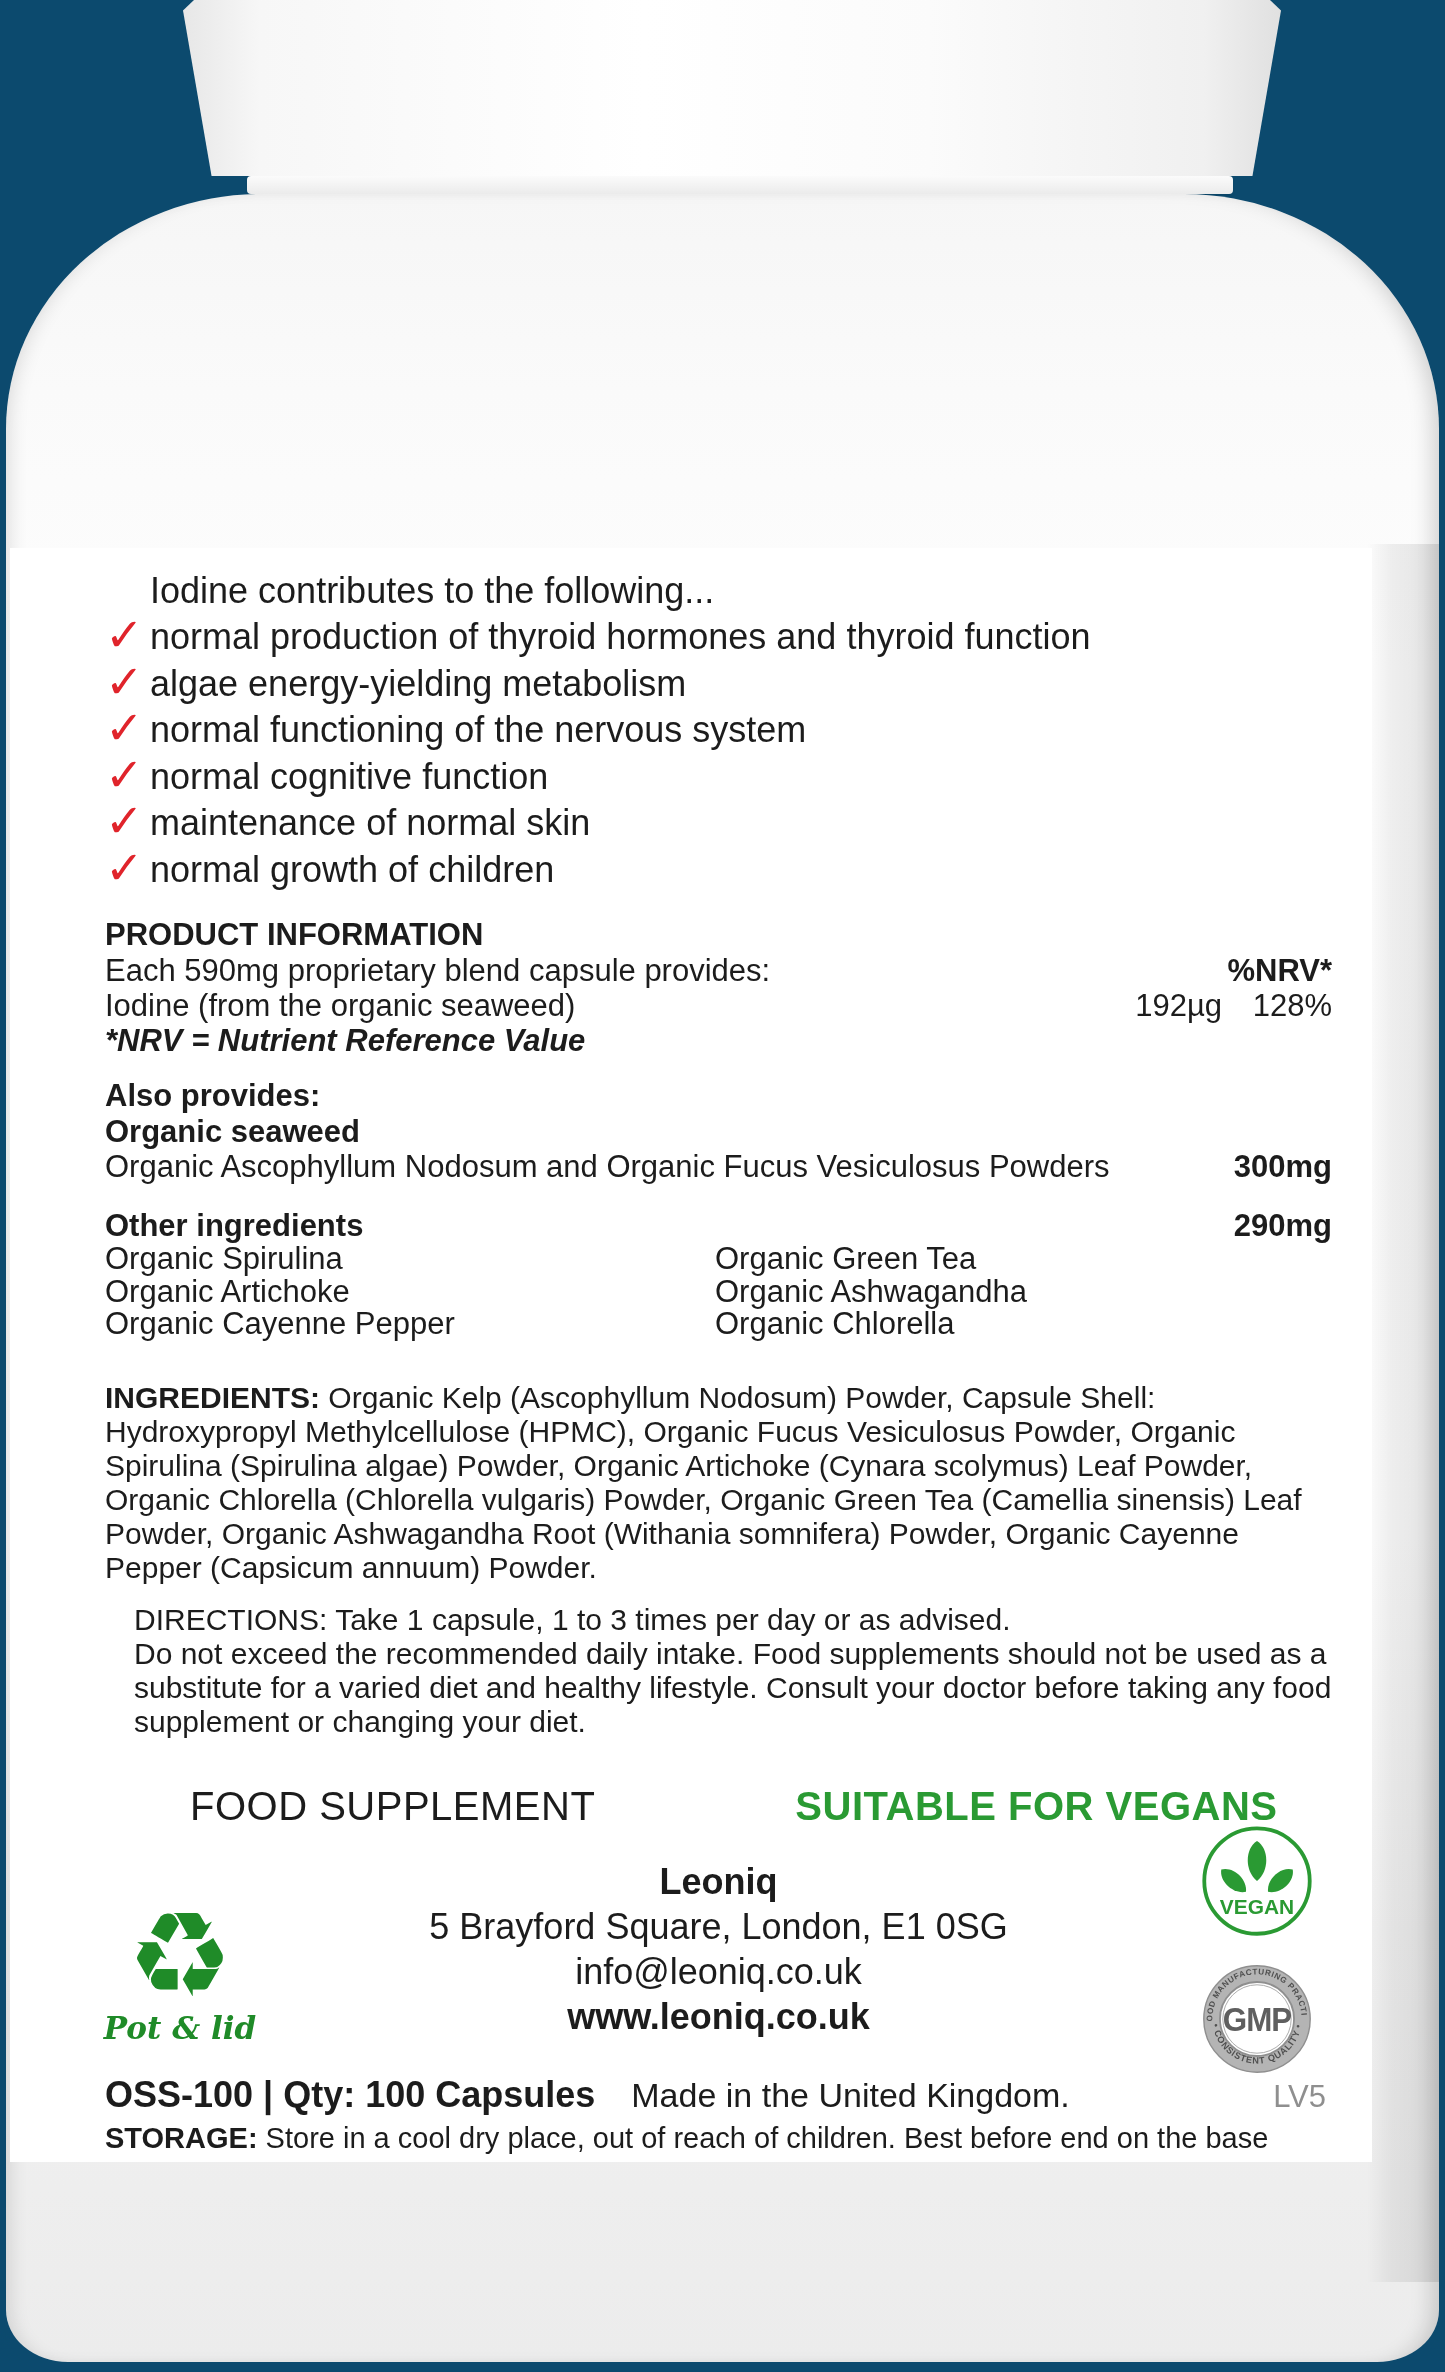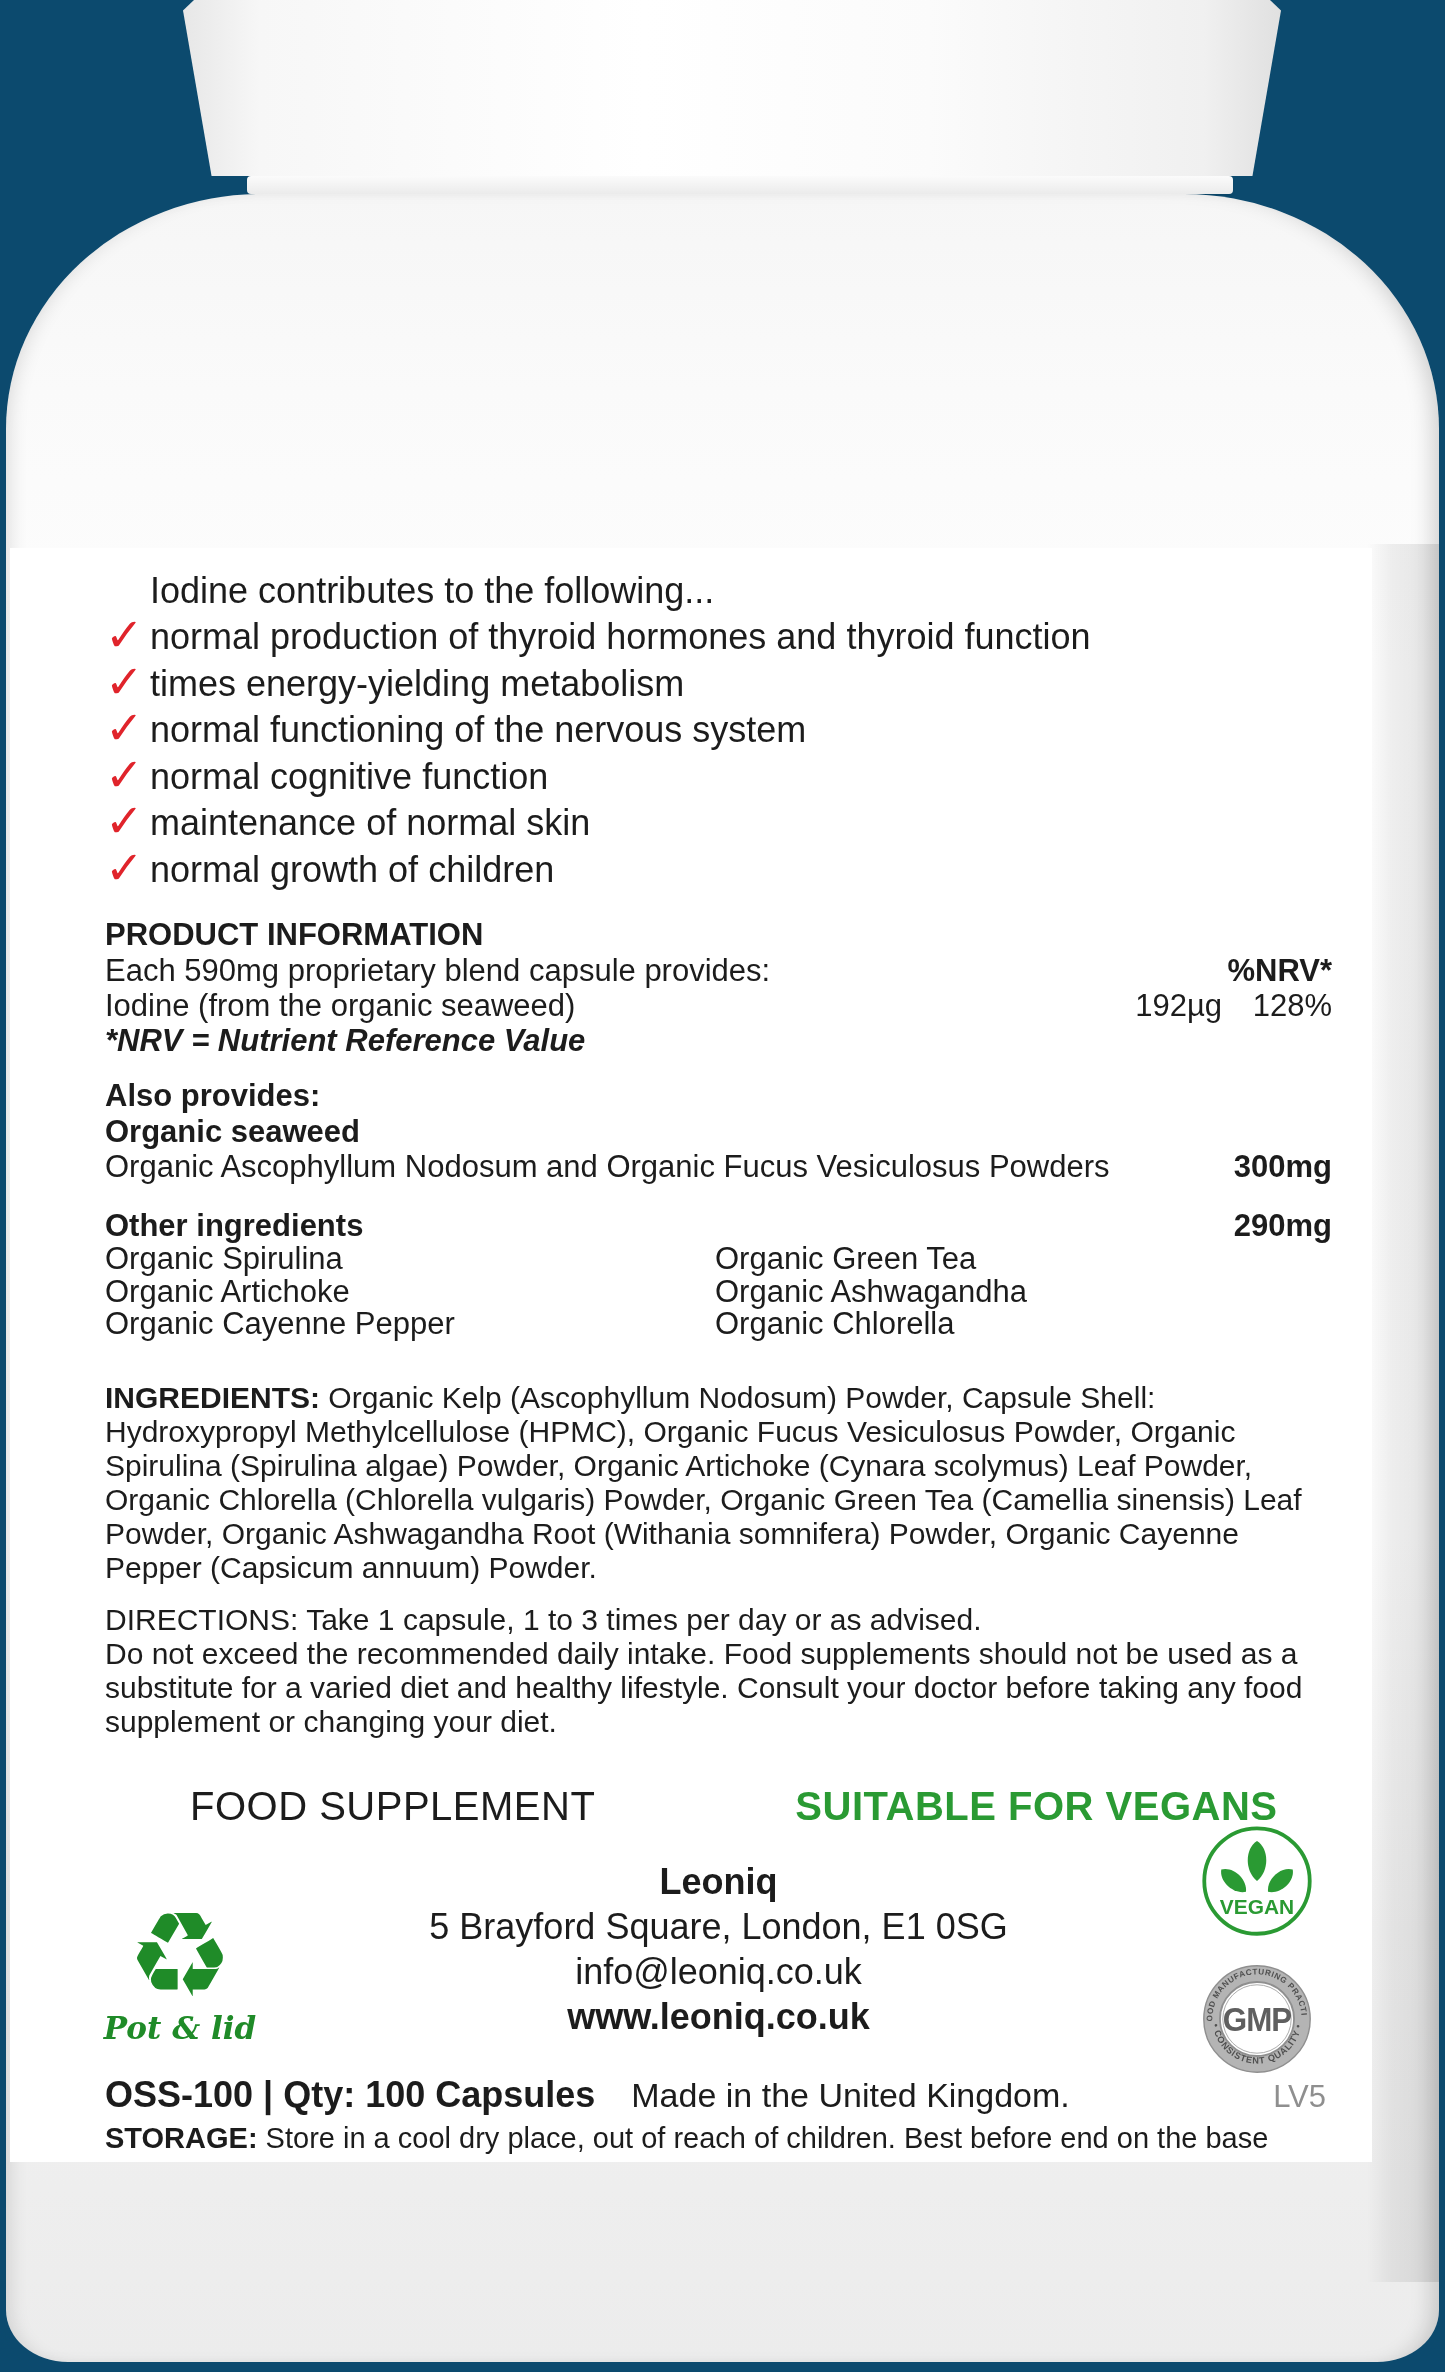--- a/index.html
+++ b/index.html
@@ -36,21 +36,21 @@
   .amt-col{width:130px;text-align:right;}
   .nrv-col{width:110px;text-align:right;}
   .bold{font-weight:bold;}
   .nrv-note{font-size:31px;line-height:35px;font-weight:bold;font-style:italic;}
   .mt20{margin-top:20px;}
 
   .ing-grid{display:grid;grid-template-columns:610px 1fr;font-size:31px;line-height:32.5px;}
 
   .para{font-size:30px;line-height:34px;margin-top:40px;}
   .para .lead{font-weight:bold;}
-  .para2{font-size:30px;line-height:34px;margin-top:18px;}
+  .para2{font-size:30px;line-height:34px;margin-top:18px;margin-left:29px;}
 
   .banner{display:flex;align-items:baseline;margin-top:44px;font-size:40px;line-height:46px;}
   .banner .food{margin-left:85px;letter-spacing:.5px;}
   .banner .vegans{margin-left:200px;color:#2a9a33;letter-spacing:.5px;font-weight:bold;}
 
   .company{margin-top:30px;text-align:center;font-size:36px;line-height:45px;}
   .company .name,.company .site{font-weight:bold;}
 
   .recycle{position:absolute;left:85px;top:1348px;width:170px;text-align:center;}
   .recycle .glyph{font-family:"DejaVu Sans",sans-serif;font-size:118px;line-height:1;color:#1f8b28;}
@@ -78,21 +78,21 @@
     <div class="content">
 
       <div class="intro">Iodine contributes to the following...</div>
       <div>
           <div class="check-row">
             <span class="checkmark">✓</span>
             <span class="claim-text"><span>normal production of </span><b>thyroid hormones</b><span> and </span><b>thyroid function</b></span>
           </div>
           <div class="check-row">
             <span class="checkmark">✓</span>
-            <span class="claim-text"><span>times energy-yielding </span><b>metabolism</b></span>
+            <span class="claim-text"><span>algae energy-yielding </span><b>metabolism</b></span>
           </div>
           <div class="check-row">
             <span class="checkmark">✓</span>
             <span class="claim-text"><span>normal functioning of the </span><b>nervous system</b></span>
           </div>
           <div class="check-row">
             <span class="checkmark">✓</span>
             <span class="claim-text"><span>normal </span><b>cognitive function</b></span>
           </div>
           <div class="check-row">

